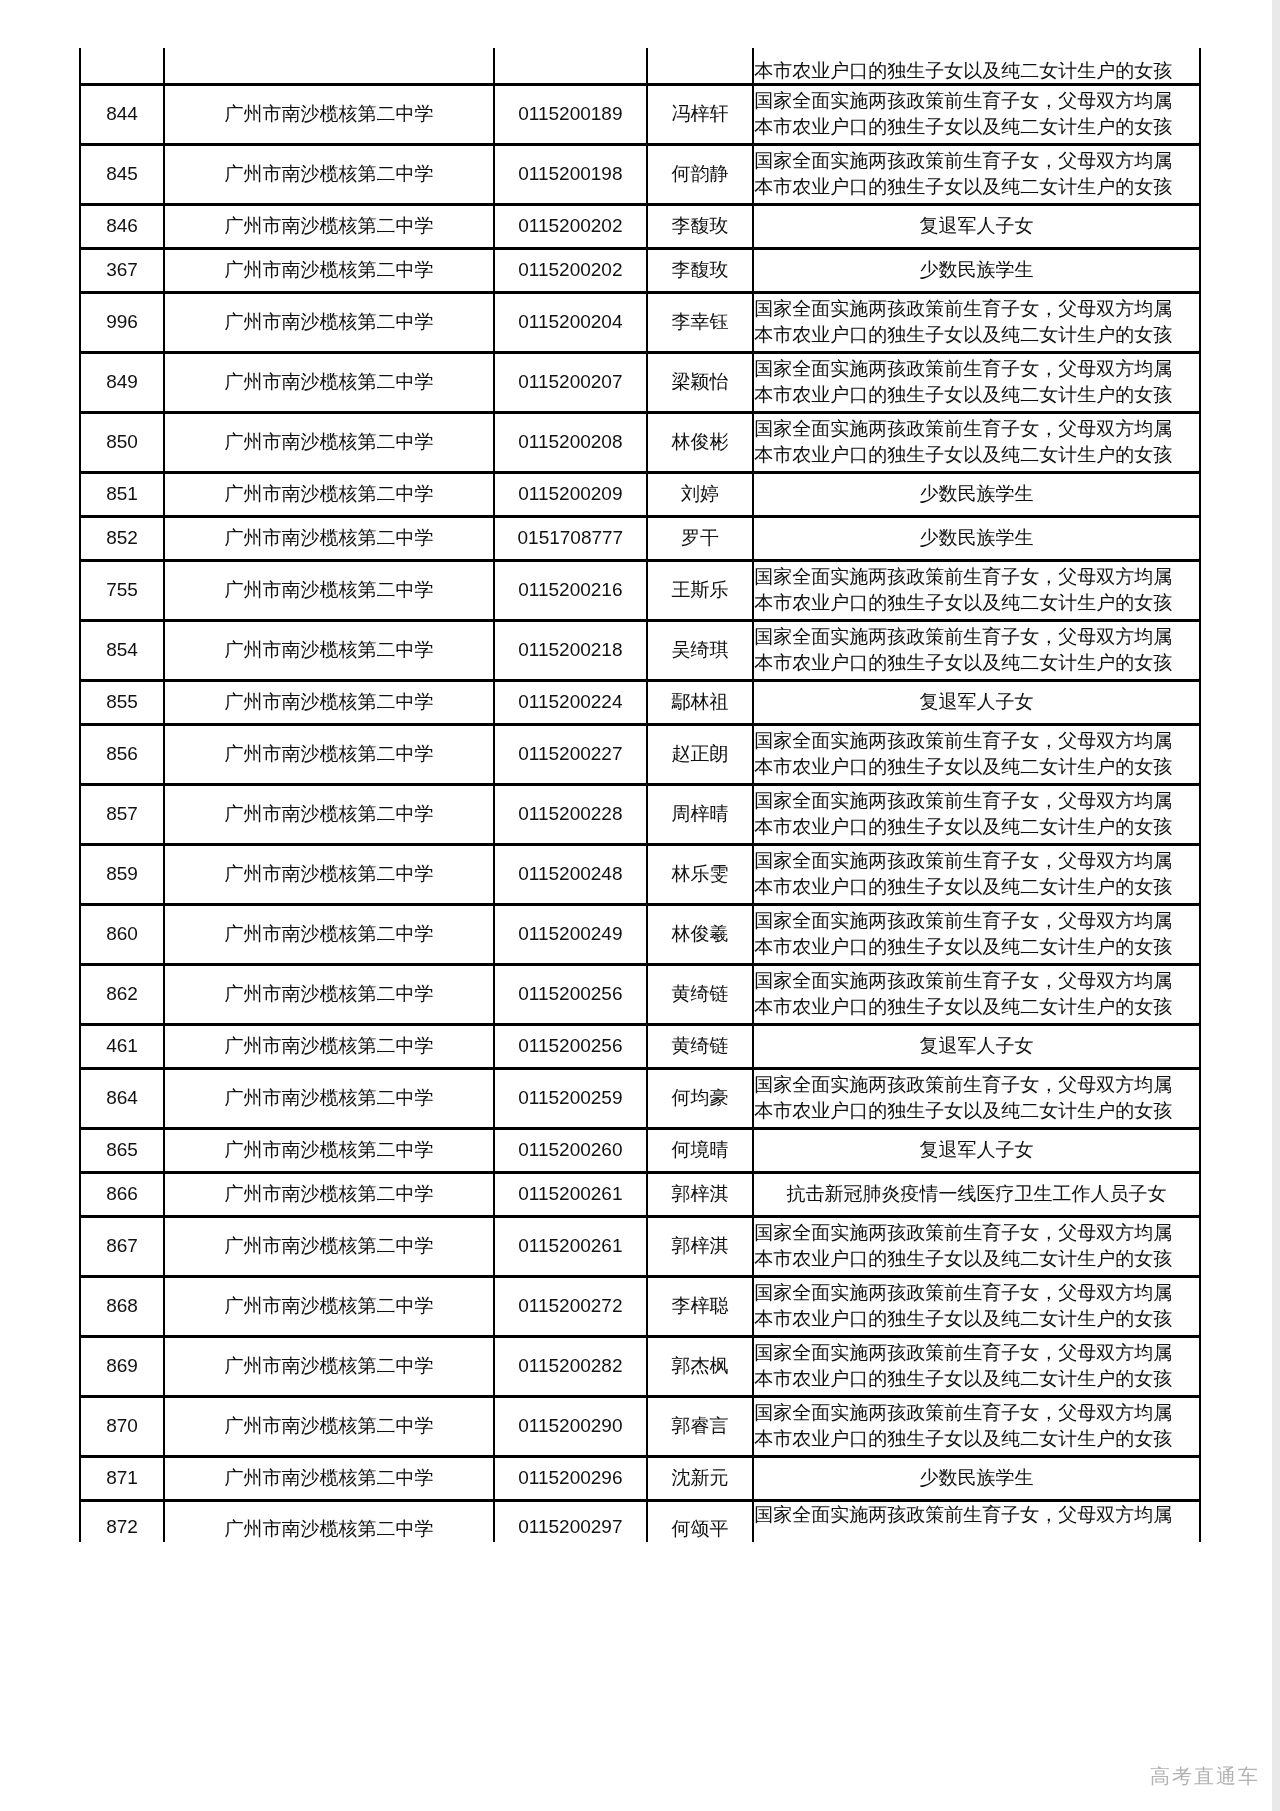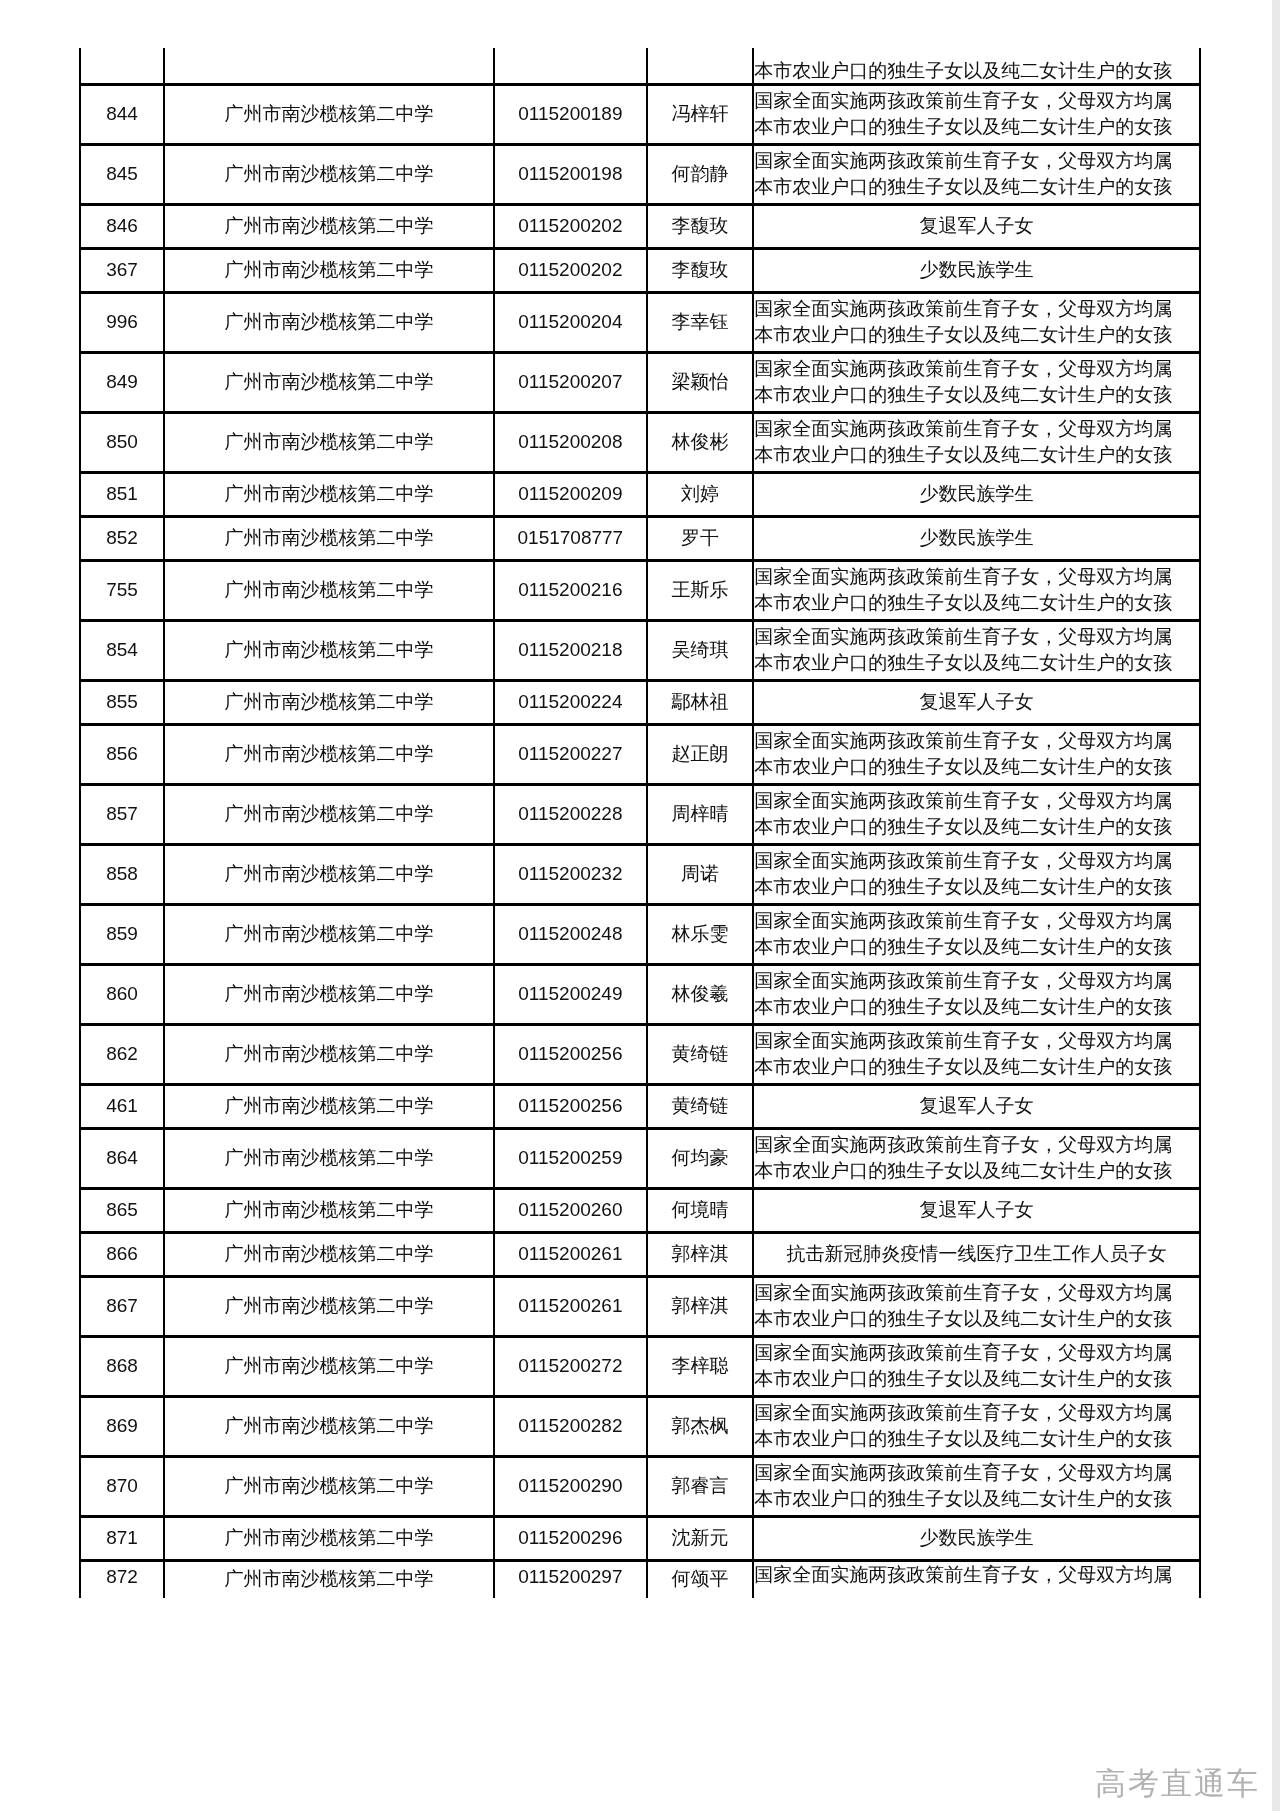--- a/index.html
+++ b/index.html
@@ -27,29 +27,29 @@
     font-size: 19px;
     text-align: center;
     vertical-align: middle;
     padding: 0 6px;
     overflow: hidden;
     box-sizing: border-box;
   }
   tr.row-partial-top td { border-top: hidden; height: 36px; vertical-align: bottom; padding-bottom: 4px; }
   tr.row-single td { height: 44px; }
   tr.row-double td { height: 60px; }
-  tr.row-partial-bottom td { border-bottom: hidden; height: 38px; vertical-align: top; padding-top: 4px; }
+  tr.row-partial-bottom td { border-bottom: hidden; height: 38px; vertical-align: top; padding-top: 14px; }
   td.reason-cell.left { text-align: left; padding: 0 0; }
   td.reason-cell .reason-line { line-height: 26px; white-space: nowrap; }
   tr.row-partial-top td.reason-cell .reason-line { line-height: 24px; }
   .watermark {
     position: absolute;
     top: 1763px;
     right: 20px;
-    font-size: 31px;
+    font-size: 20px;
     letter-spacing: 2px;
     color: #b2b2b2;
   }
   .edge-strip {
     position: absolute;
     top: 0;
     right: 0;
     width: 8px;
     height: 1811px;
     background: #e9e9e9;
@@ -207,30 +207,20 @@
       <td>857</td>
       <td>广州市南沙榄核第二中学</td>
       <td>0115200228</td>
       <td>周梓晴</td>
       <td class="reason-cell left">
             <div class="reason-line">国家全面实施两孩政策前生育子女，父母双方均属</div>
             <div class="reason-line">本市农业户口的独生子女以及纯二女计生户的女孩</div>
           </td>
     </tr>
         <tr class="row-double">
-      <td>858</td>
-      <td>广州市南沙榄核第二中学</td>
-      <td>0115200232</td>
-      <td>周诺</td>
-      <td class="reason-cell left">
-            <div class="reason-line">国家全面实施两孩政策前生育子女，父母双方均属</div>
-            <div class="reason-line">本市农业户口的独生子女以及纯二女计生户的女孩</div>
-          </td>
-    </tr>
-        <tr class="row-double">
       <td>859</td>
       <td>广州市南沙榄核第二中学</td>
       <td>0115200248</td>
       <td>林乐雯</td>
       <td class="reason-cell left">
             <div class="reason-line">国家全面实施两孩政策前生育子女，父母双方均属</div>
             <div class="reason-line">本市农业户口的独生子女以及纯二女计生户的女孩</div>
           </td>
     </tr>
         <tr class="row-double">

